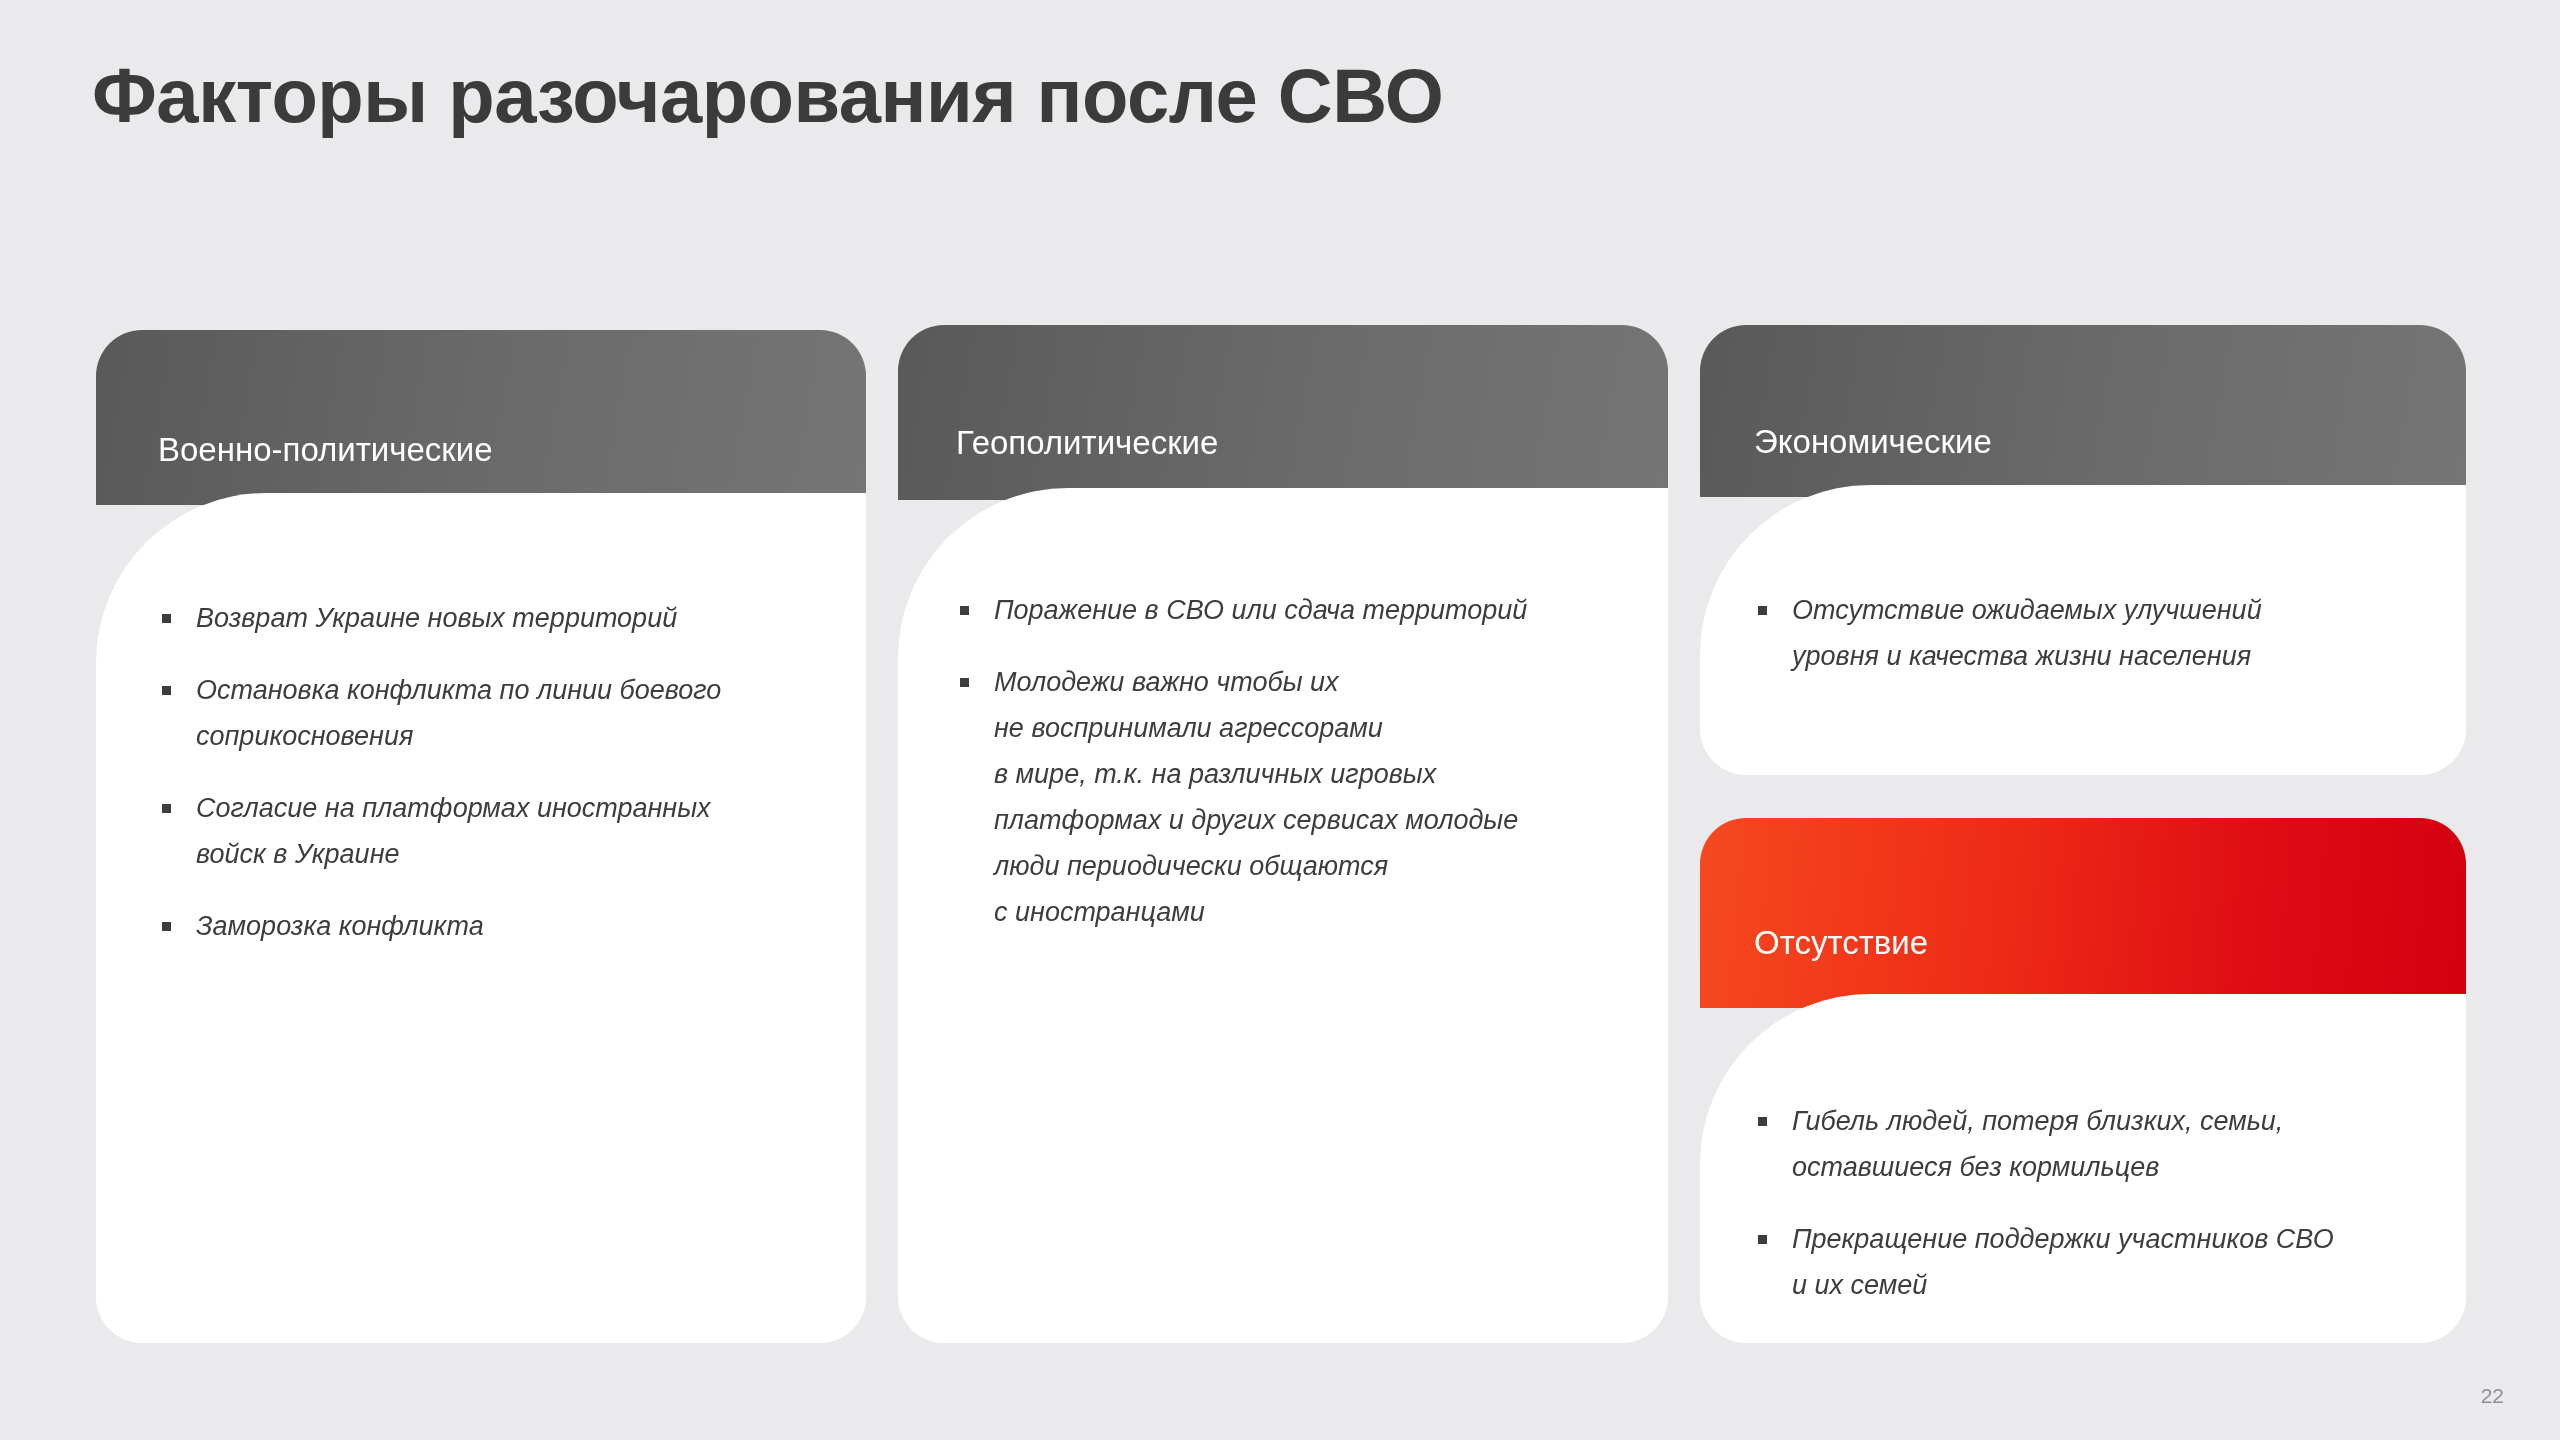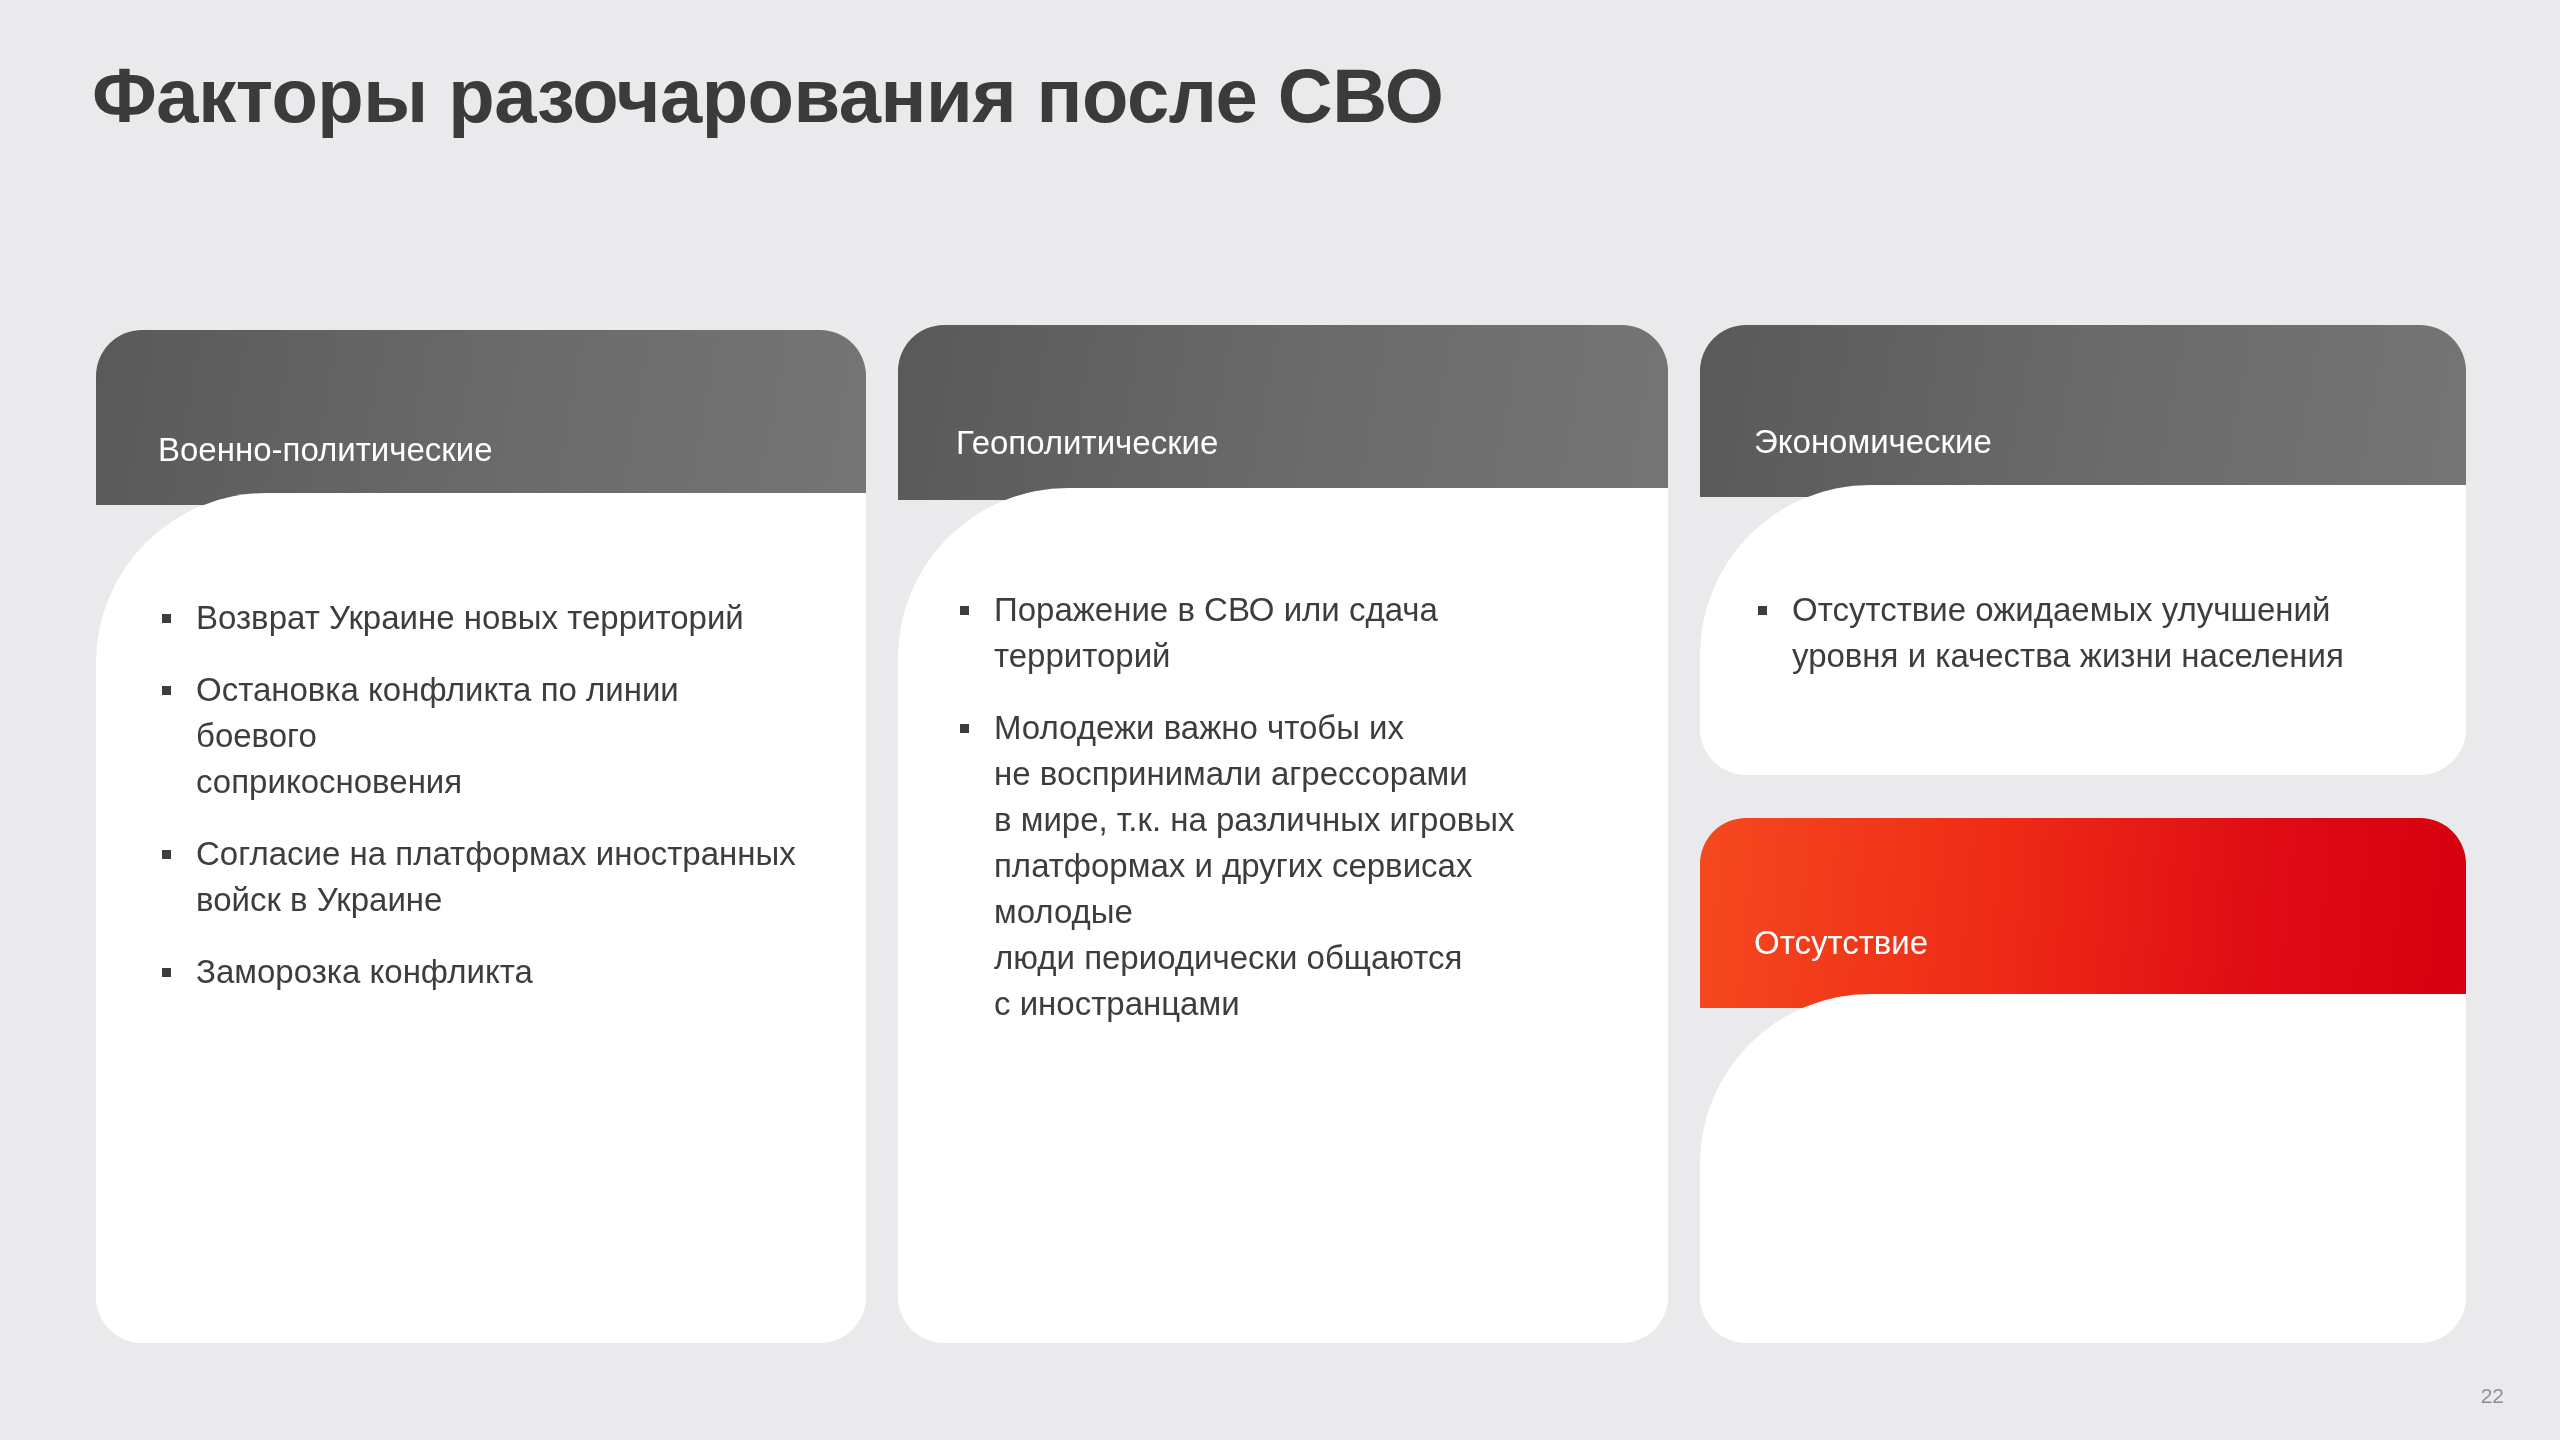--- a/index.html
+++ b/index.html
@@ -52,22 +52,23 @@
     font-weight:normal;
     white-space:nowrap;
     z-index:5;
     margin-top:36px;
   }
 
   .bullets{
     position:absolute;
     z-index:6;
     color:#3d3d3d;
-    font-size:33px;
+    font-size:27px;
     line-height:46px;
+    font-style:italic;
   }
   .bullet{
     position:relative;
     padding-left:38px;
     margin-bottom:26px;
   }
   .bullet:last-child{margin-bottom:0;}
   .bullet .marker{
     position:absolute;
     left:4px; top:19px;
@@ -175,17 +176,29 @@
         <span class="btext">Отсутствие ожидаемых улучшений
 уровня и качества жизни населения</span>
       </div>
     </div>
   </div>
 
   <div class="card" id="card-soc">
     <div class="card-head red"></div>
     <div class="card-body"></div>
     <div class="card-label">Отсутствие</div>
+    <div class="bullets">
+      <div class="bullet">
+        <span class="marker"></span>
+        <span class="btext">Гибель людей, потеря близких, семьи,
+оставшиеся без кормильцев</span>
+      </div>
+      <div class="bullet">
+        <span class="marker"></span>
+        <span class="btext">Прекращение поддержки участников СВО
+и их семей</span>
+      </div>
+    </div>
   </div>
 
   <div class="page-number">22</div>
 
 </div>
 
 </body></html>

